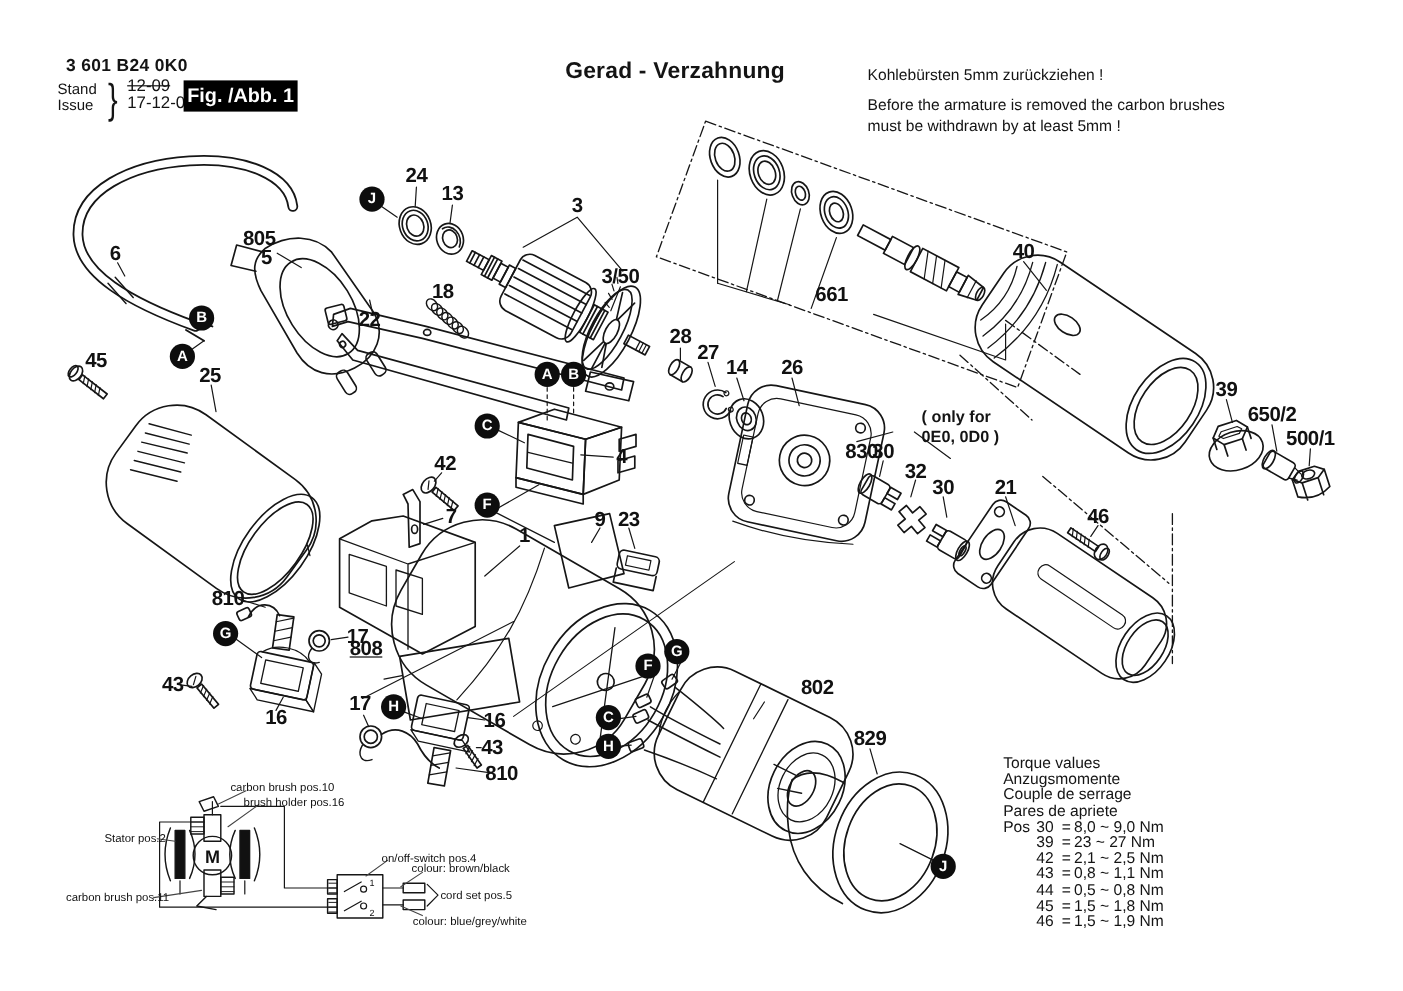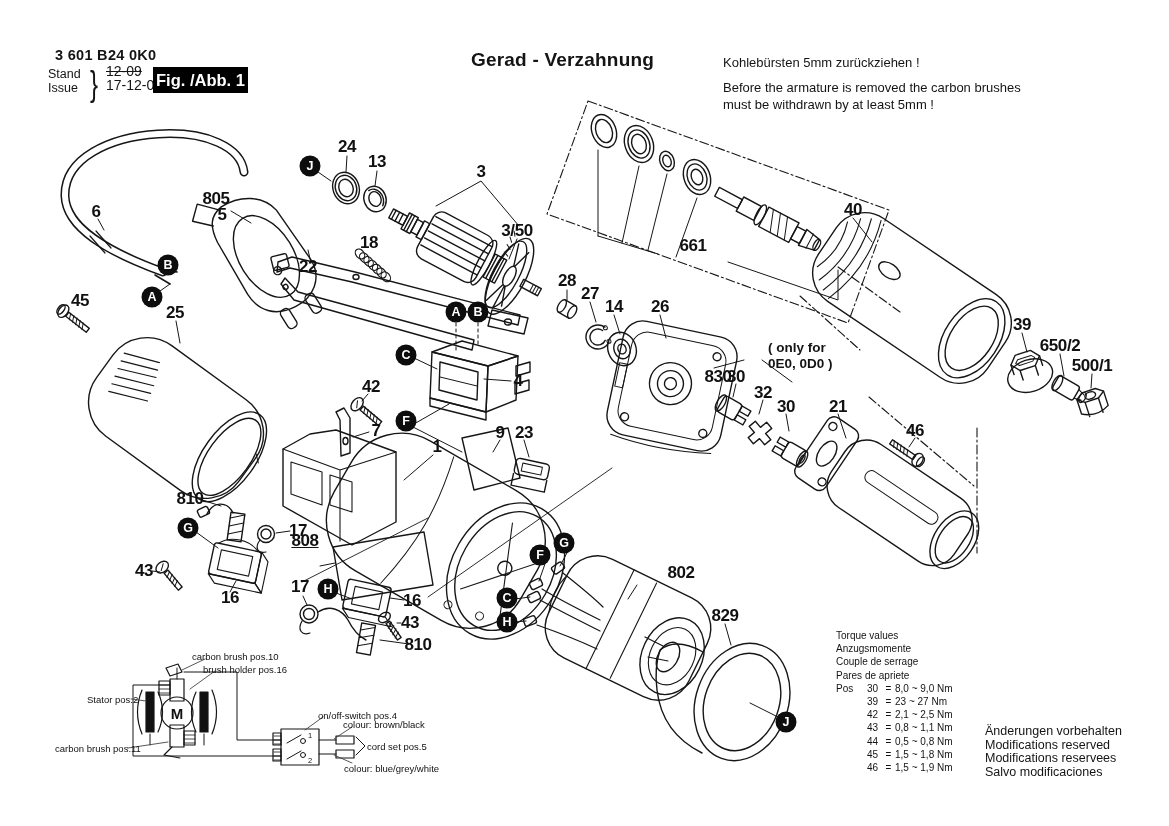--- a/index.html
+++ b/index.html
@@ -16,21 +16,21 @@
 .brace{left:90px;top:64px;font-size:24px;font-weight:400;transform:scaleY(1.45);transform-origin:top}
 .dates{left:106px;top:64px;font-size:14px;line-height:14px}
 .strike{text-decoration:line-through}
 .figbox{left:153px;top:67px;width:95px;height:26px;background:#000;color:#fff;font-weight:bold;font-size:16.5px;text-align:center;line-height:26px}
 .title{left:471px;top:49px;font-size:19px;font-weight:bold;letter-spacing:.2px}
 .notice{left:706px;top:54px;font-size:13px;line-height:17px}
 .notice .bullet{font-size:13px;margin-right:5px}
 .notice .en{margin-top:8px;padding-left:17px}
 .notice .de2{padding-left:17px}
 .onlyfor{left:768px;top:340px;font-size:13.5px;font-weight:bold;line-height:16px;white-space:nowrap}
-.torque{left:836px;top:629px;font-size:10px;line-height:13.2px;white-space:nowrap}
+.torque{left:836px;top:629px;font-size:13px;line-height:13.2px;white-space:nowrap}
 .trow .c-pos{display:inline-block;width:25px}
 .trow .c-num{display:inline-block;width:17px;text-align:right;margin-right:4px}
 .trow .c-eq{display:inline-block;width:13px;text-align:center}
 .footer{left:985px;top:725px;font-size:12.5px;line-height:13.6px;white-space:nowrap}
 </style>
 </head>
 <body>
 
 <svg class="art" width="1169" height="826" viewBox="0 0 1169 826" fill="none" stroke="#161616" stroke-width="1.4" stroke-linecap="round" stroke-linejoin="round">
 
@@ -543,20 +543,13 @@
         </div>
         <div class="trow">
           <span class="c-pos"></span><span class="c-num">45</span><span class="c-eq">=</span><span class="c-val">1,5 ~ 1,8 Nm</span>
         </div>
         <div class="trow">
           <span class="c-pos"></span><span class="c-num">46</span><span class="c-eq">=</span><span class="c-val">1,5 ~ 1,9 Nm</span>
         </div>
       </div>
   </div>
 
-  <div class="abs footer">
-
-  <div>Änderungen vorbehalten</div>
-      <div>Modifications reserved</div>
-      <div>Modifications reservees</div>
-      <div>Salvo modificaciones</div>
-    </div>
 </div>
 
 </body></html>

